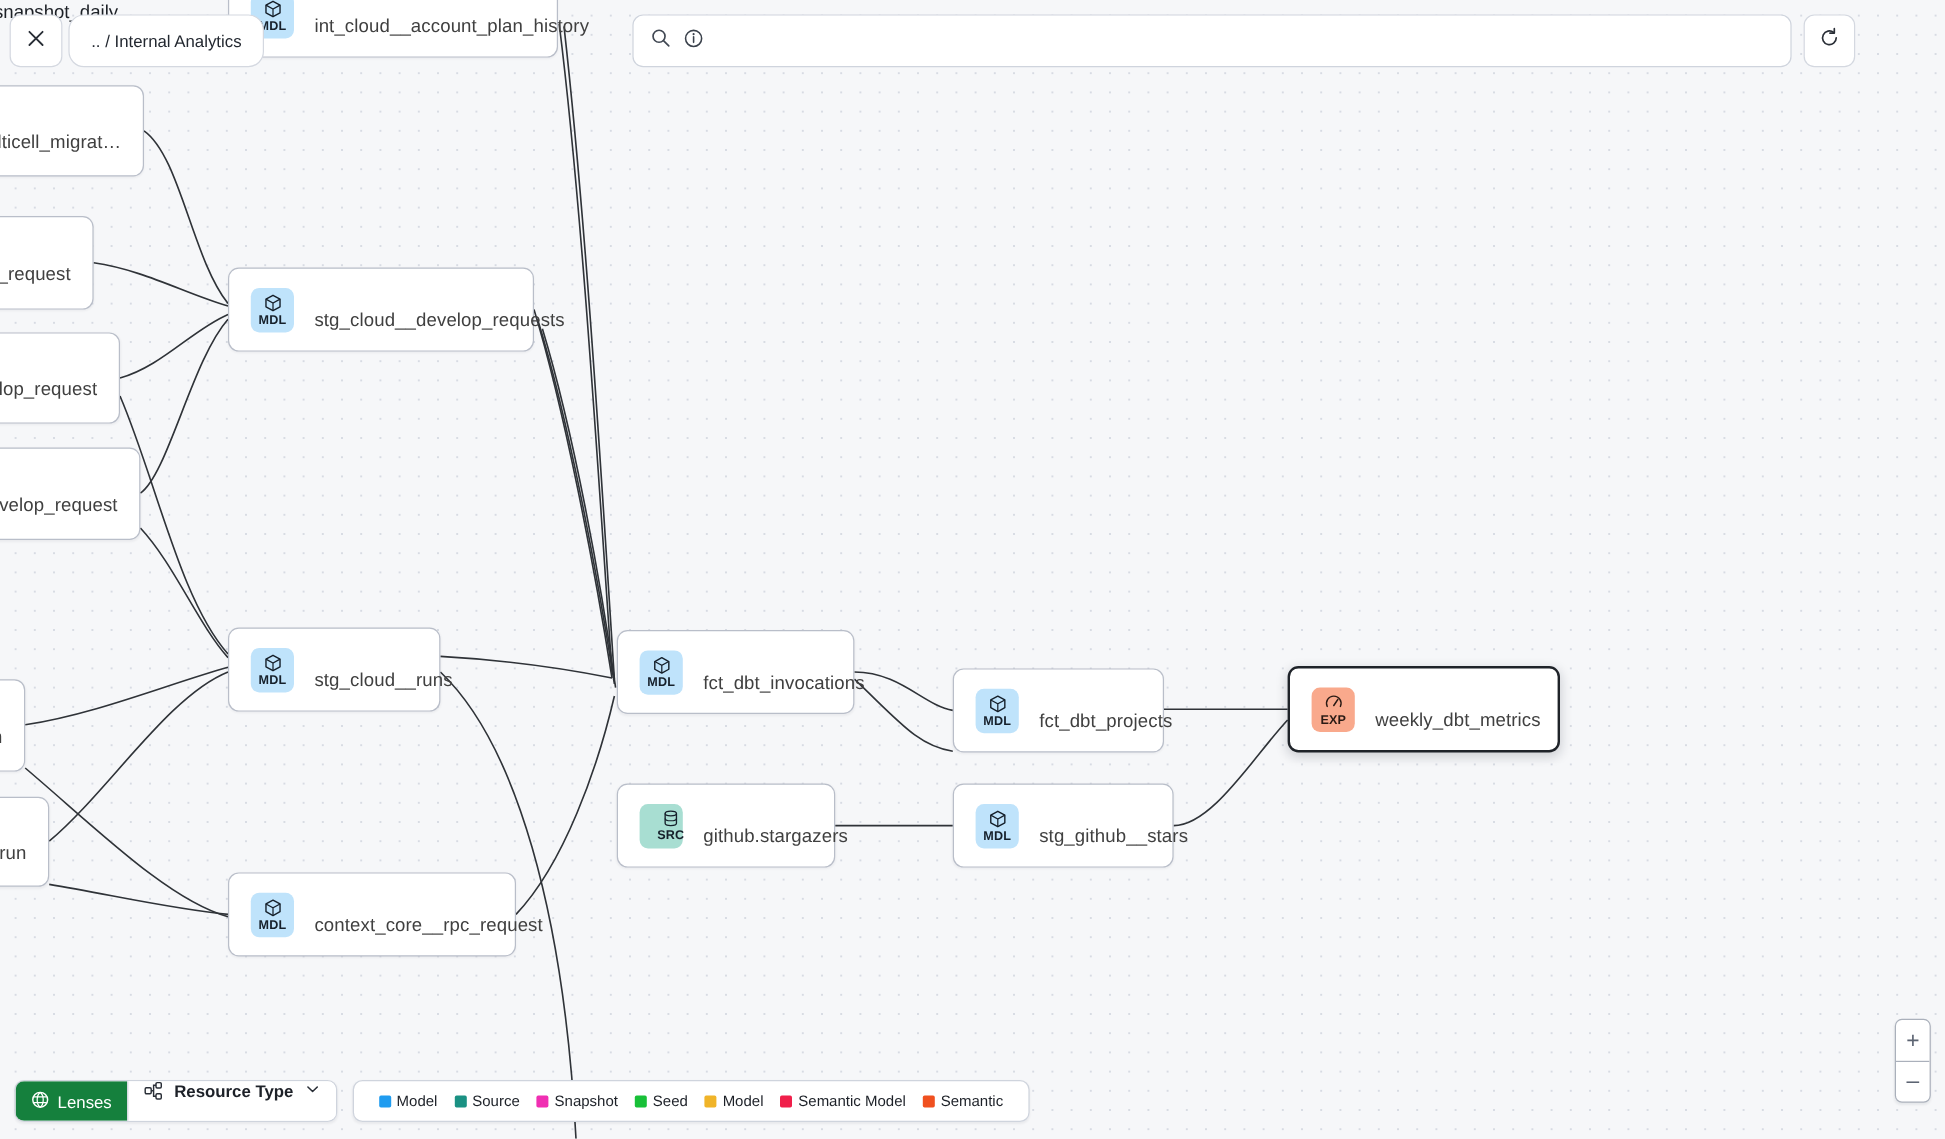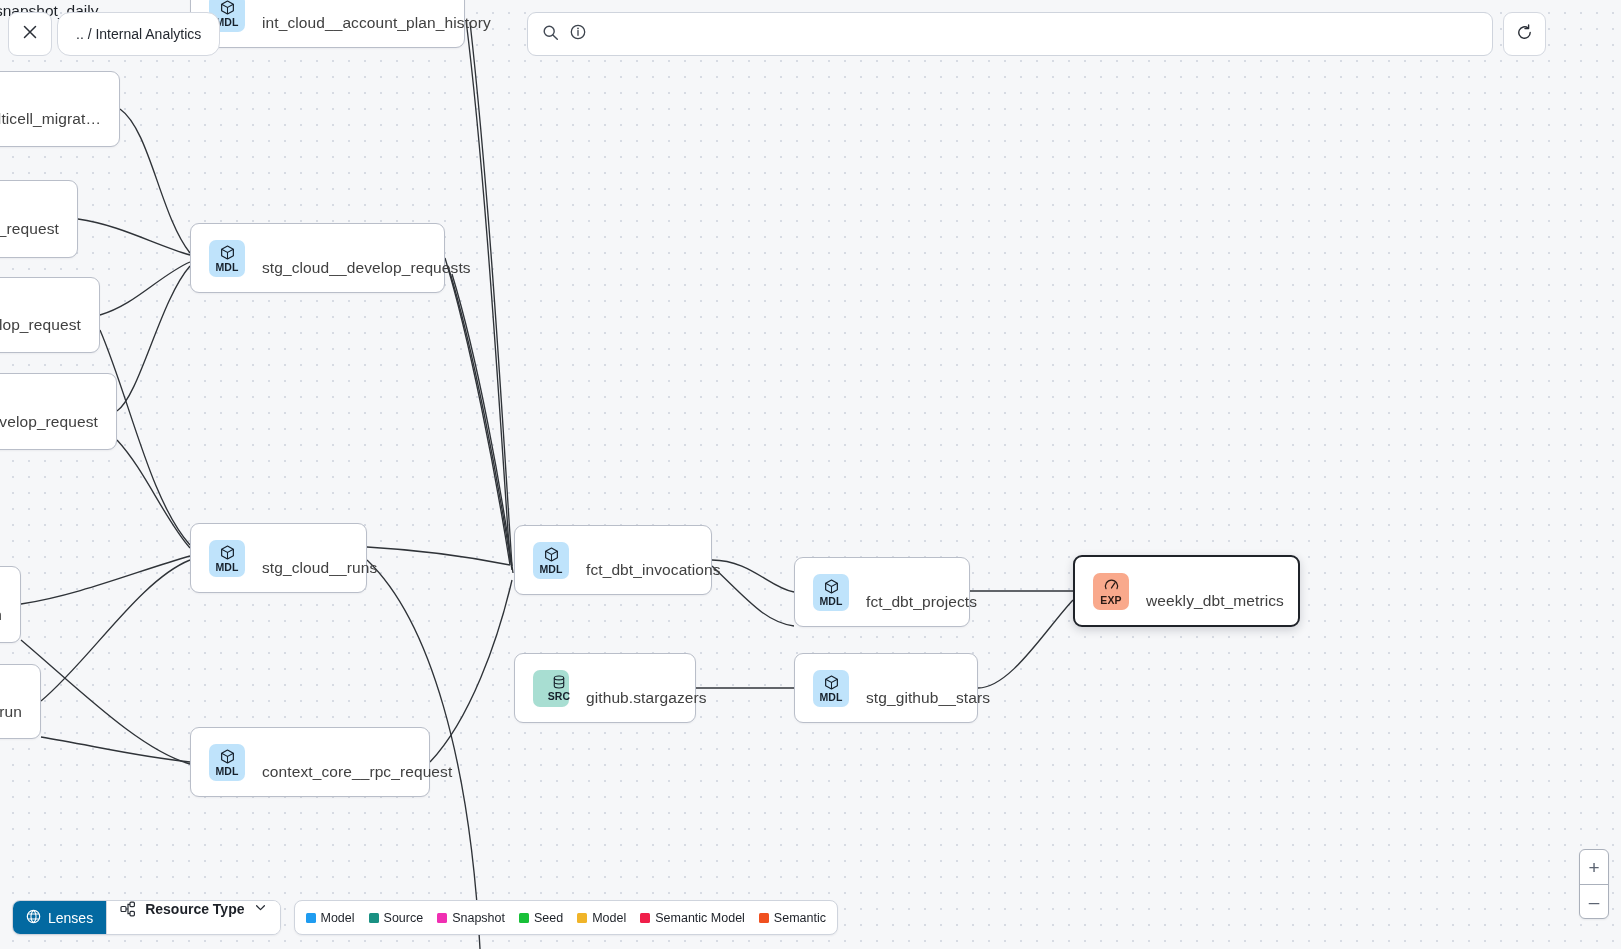--- a/index.html
+++ b/index.html
@@ -137,21 +137,21 @@
   .lens-group {
     display: flex; align-items: stretch;
     height: 35px;
     border-radius: 8px;
     overflow: hidden;
     border: 1px solid #cfd4dd;
     background: #fff;
     box-shadow: 0 1px 2px rgba(16,24,40,.06);
   }
   .lens-btn {
-    background: #0369a1;
+    background: #15803d;
     color: #fff;
     display: flex; align-items: center; gap: 7px;
     padding: 0 13px;
     font-size: 14px;
     cursor: pointer;
   }
   .restype-btn {
     background: #fff;
     color: #1d2128;
     display: flex; align-items: flex-start; gap: 9px;
@@ -160,21 +160,21 @@
     cursor: pointer;
     border-left: 1px solid #cfd4dd;
     font-weight: bold;
   }
   .legend {
     height: 35px;
     background: #fff;
     border: 1px solid #cfd4dd;
     border-radius: 8px;
     display: flex; align-items: center;
-    padding: 0 11px; gap: 14px;
+    padding: 0 21px; gap: 14px;
     box-shadow: 0 1px 2px rgba(16,24,40,.06);
   }
   .legend .item { display: flex; align-items: center; gap: 5px; }
   .legend .sw { width: 10px; height: 10px; border-radius: 1.5px; }
   .legend .lt { font-size: 12.5px; color: #1d2128; white-space: nowrap; }
 
   
   #zoomctl {
     position: absolute; right: 12px; bottom: 30px;
     width: 30px;

